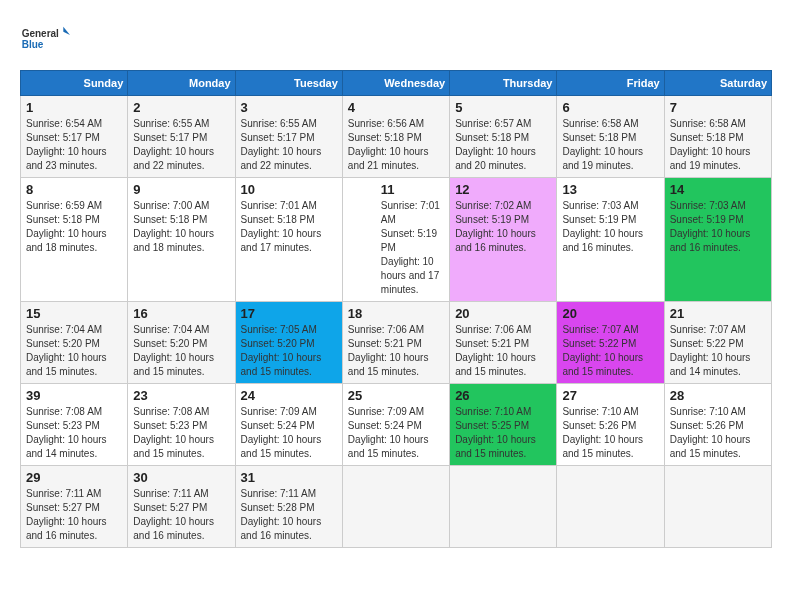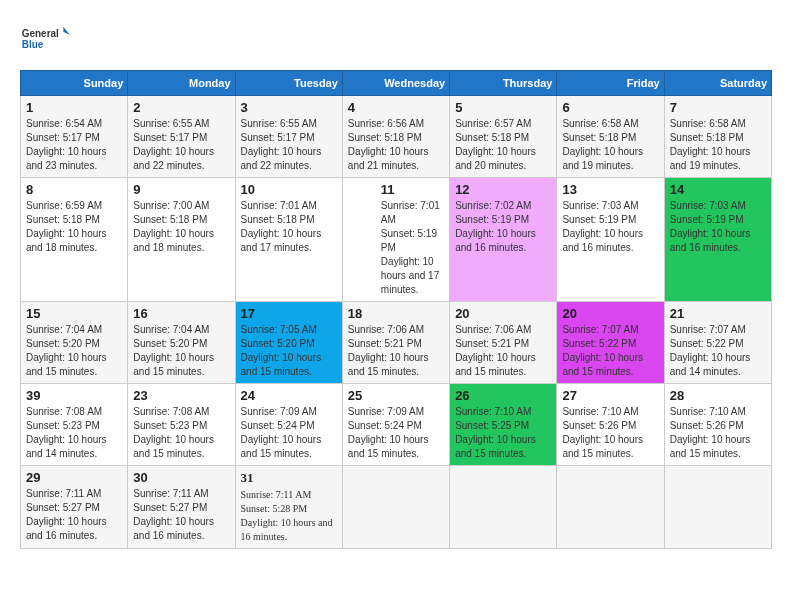--- a/index.html
+++ b/index.html
@@ -231,21 +231,21 @@
       </tr>
       <tr>
         <td style="background: rgb(245, 245, 245);">
           <span class="day-number">29</span>
         <div class="day-info">Sunrise: 7:11 AM<br>Sunset: 5:27 PM<br>Daylight: 10 hours and 16 minutes.</div>
         </td>
         <td style="background: rgb(245, 245, 245);">
           <span class="day-number">30</span>
         <div class="day-info">Sunrise: 7:11 AM<br>Sunset: 5:27 PM<br>Daylight: 10 hours and 16 minutes.</div>
         </td>
-        <td style="background: rgb(245, 245, 245); font-family: Liberation Serif, serif;">
+        <td style="background: rgb(245, 245, 245);">
           <span class="day-number">31</span>
         <div class="day-info">Sunrise: 7:11 AM<br>Sunset: 5:28 PM<br>Daylight: 10 hours and 16 minutes.</div>
         </td>
         <td class="empty-cell" style="background: rgb(245, 245, 245);"></td>
         <td class="empty-cell" style="background: rgb(245, 245, 245);"></td>
         <td class="empty-cell" style="background: rgb(245, 245, 245);"></td>
         <td class="empty-cell" style="background: rgb(245, 245, 245);"></td>
       </tr>
     </tbody>
 </table>

